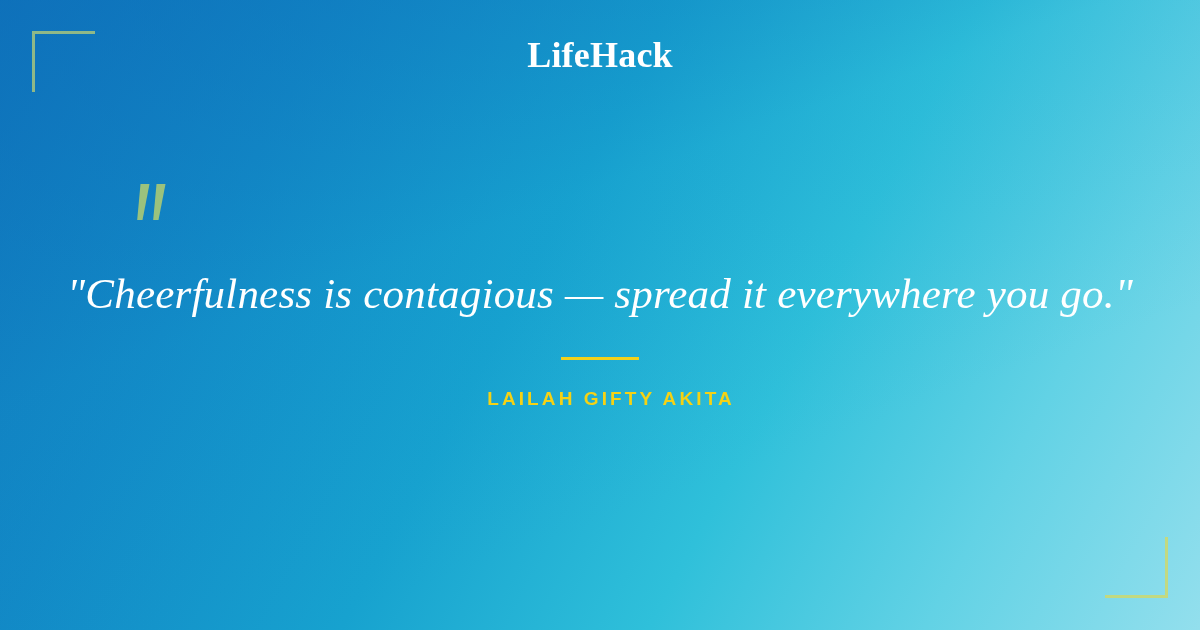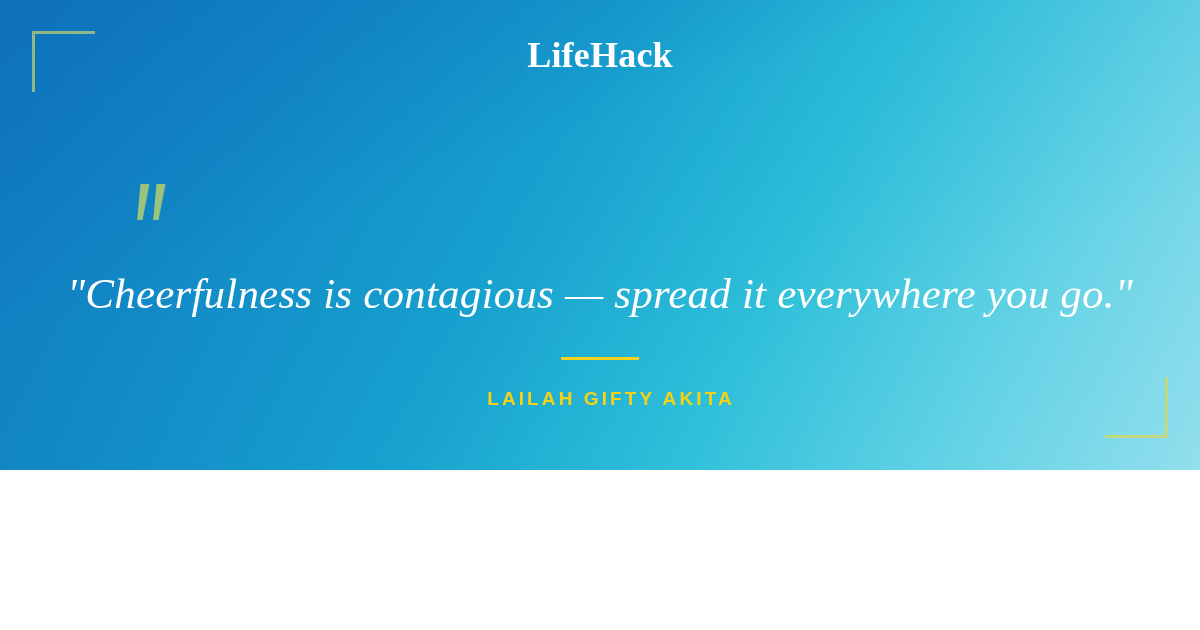--- a/index.html
+++ b/index.html
@@ -9,21 +9,21 @@
   body {
     width: 1200px;
     height: 630px;
     overflow: hidden;
     font-family: "Liberation Sans", sans-serif;
   }
 
   #card {
     position: relative;
     width: 1200px;
-    height: 470px;
+    height: 630px;
     background: linear-gradient(118deg,
                 #0f74bb 0%,
                 #1289c6 22%,
                 #17a2cf 44%,
                 #2fc0da 64%,
                 #62d2e5 82%,
                 #93dfed 100%);
     overflow: hidden;
   }
 

